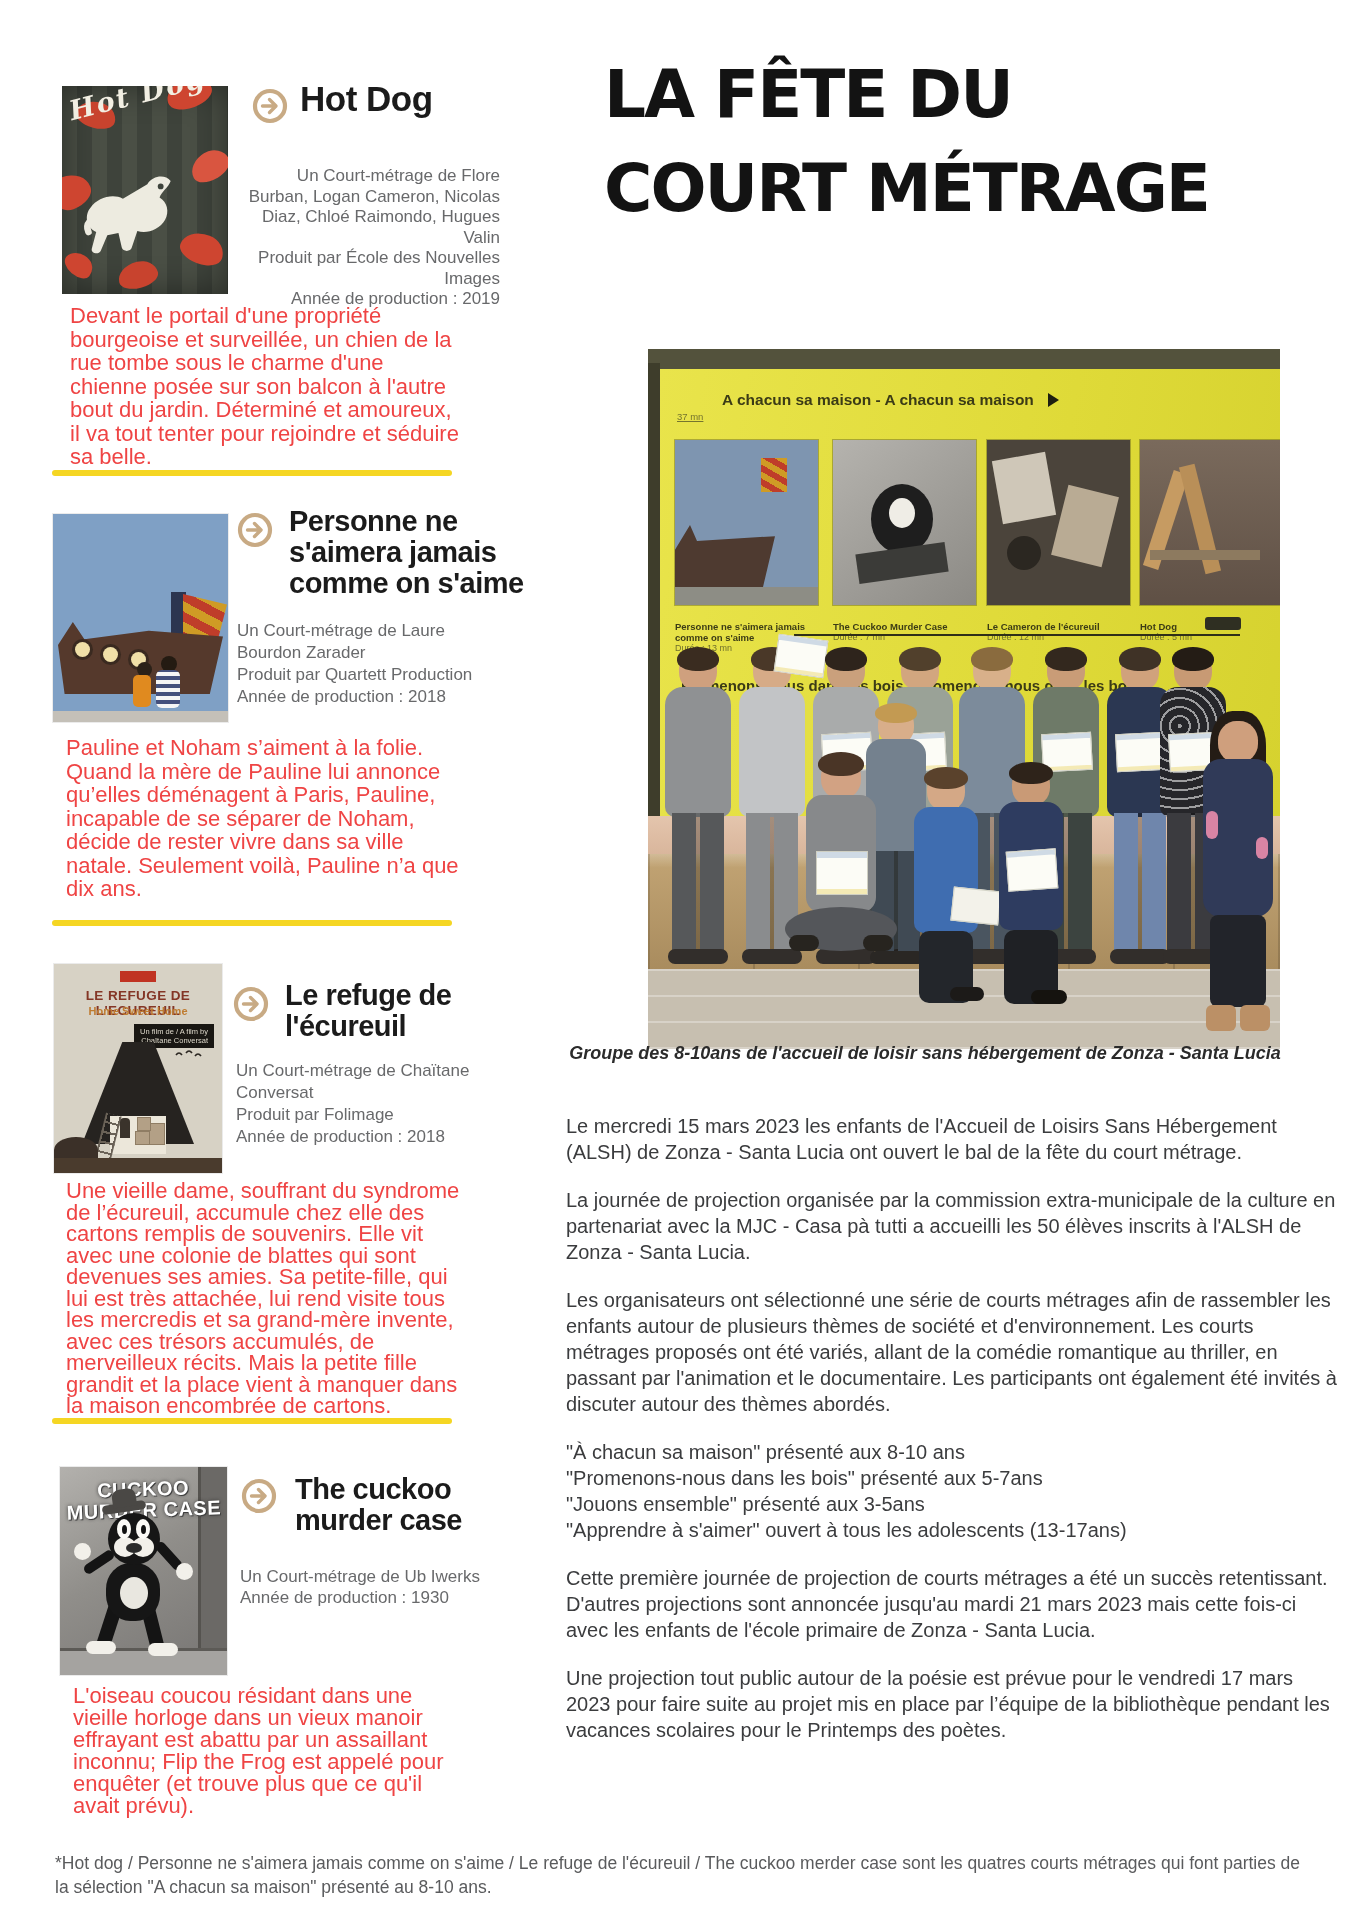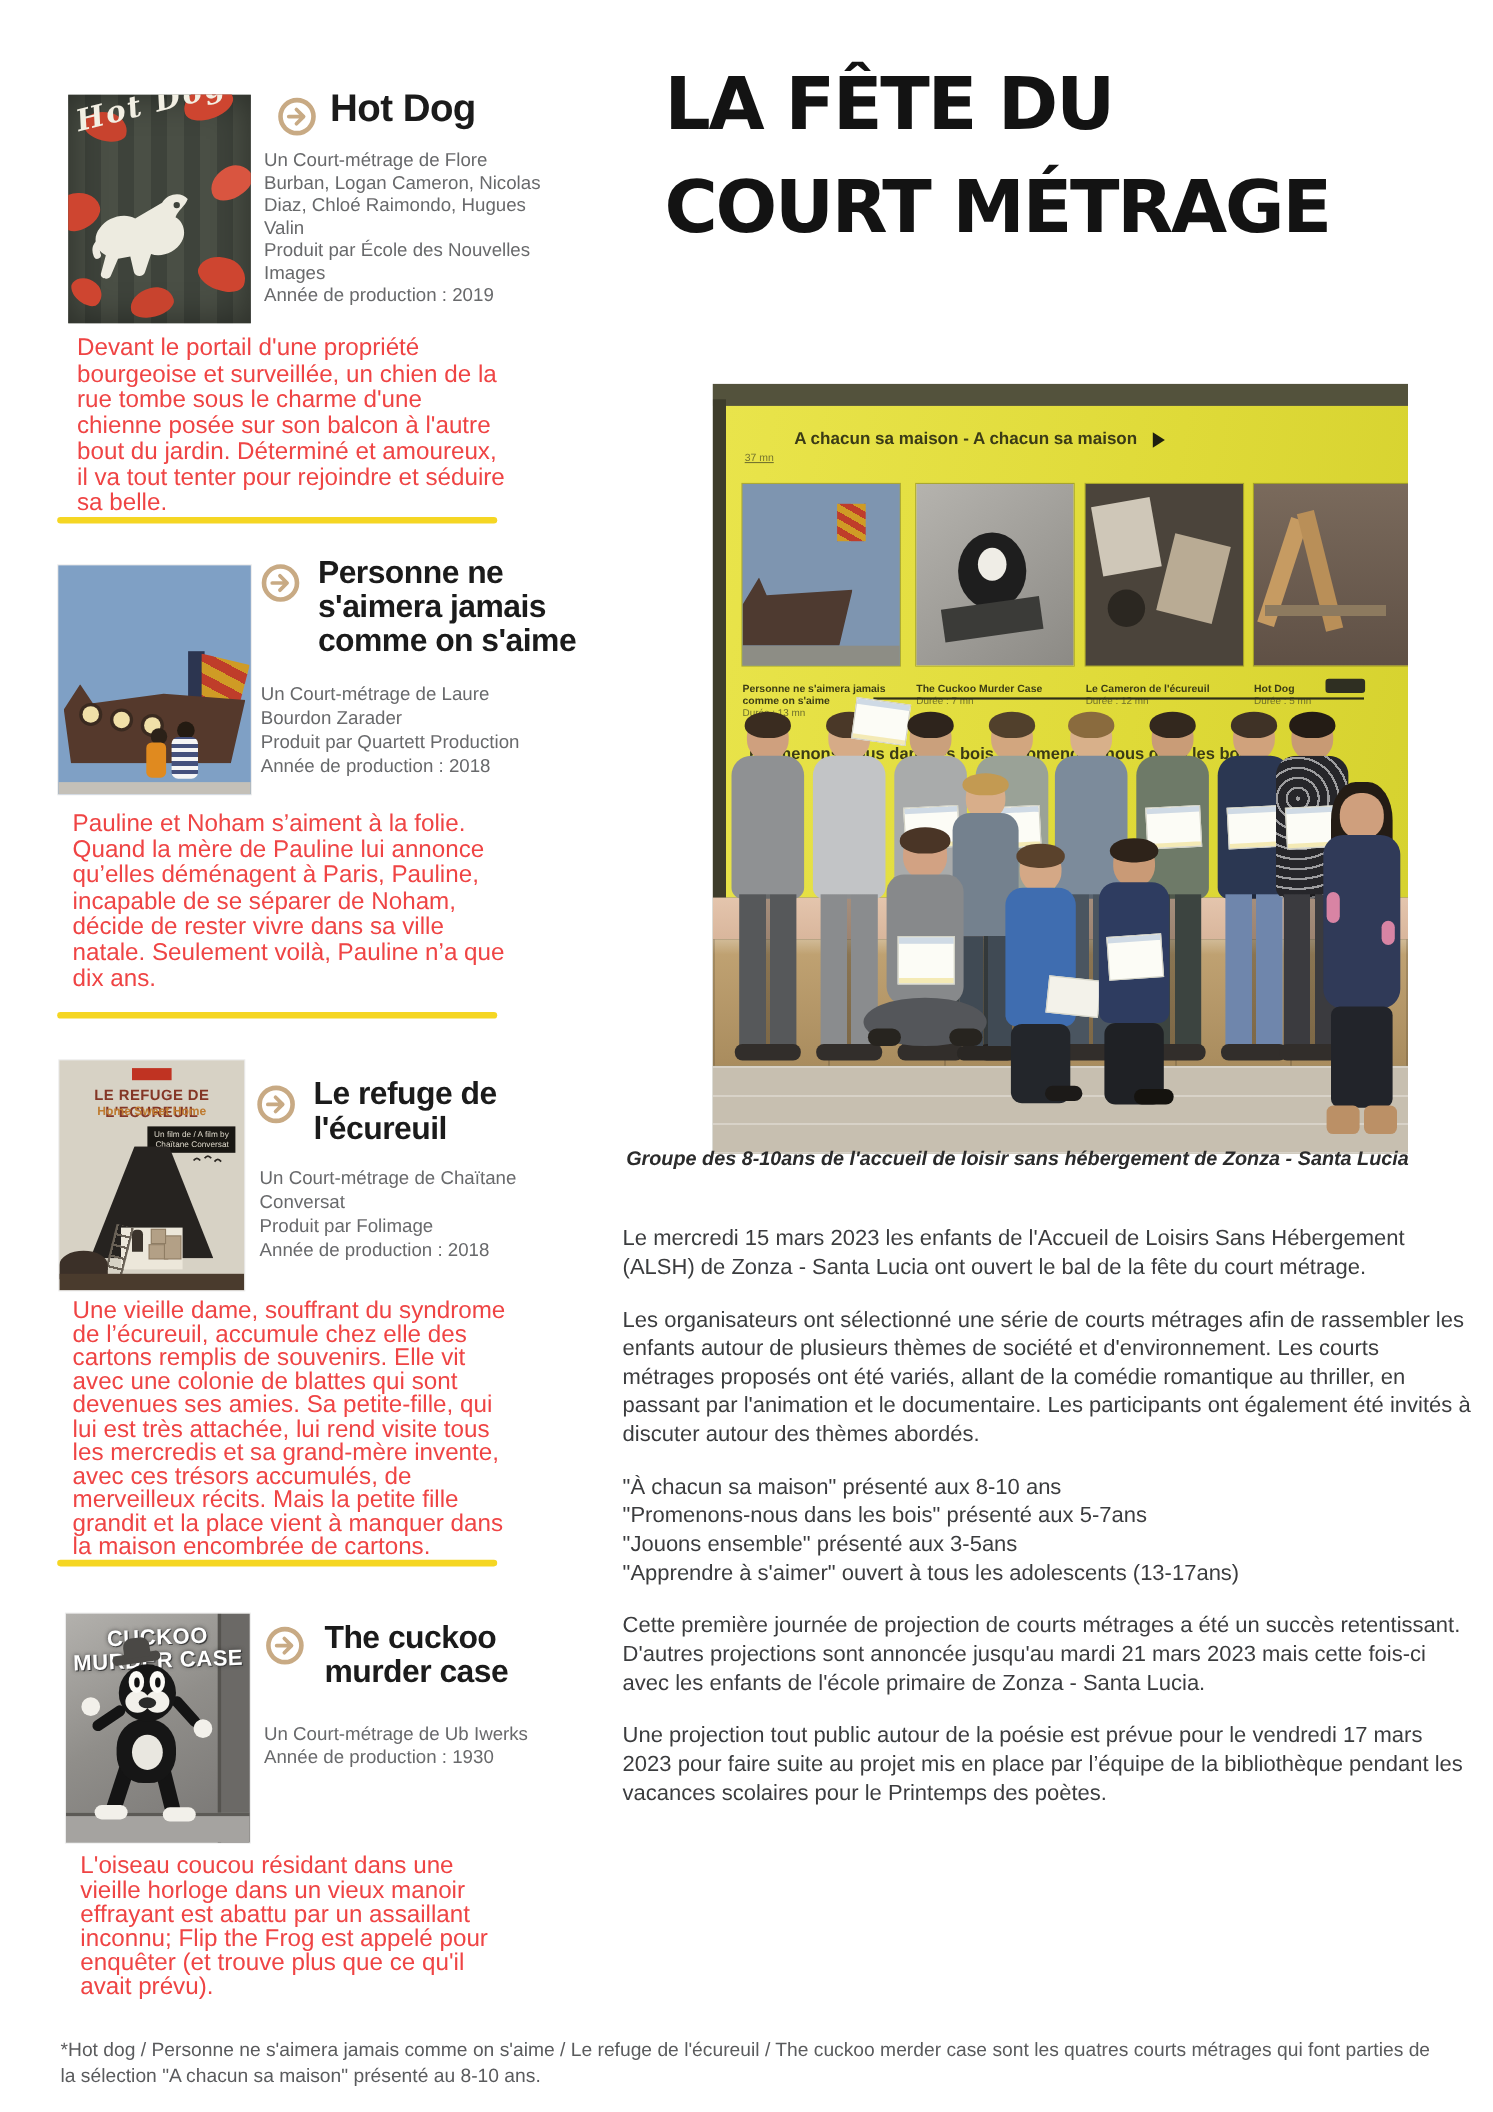--- a/index.html
+++ b/index.html
@@ -144,21 +144,21 @@
       <circle cx="74" cy="22" r="2.6" fill="#3e433b"></circle>
     </svg>
   </div>
   <svg class="film-head-icon" style="left:252px;top:88px;" viewBox="0 0 36 36">
     <circle cx="18" cy="18" r="15" fill="none" stroke="#c8aa84" stroke-width="4.2"></circle>
     <path d="M10.5 18h13M17.5 11.5 24 18l-6.5 6.5" fill="none" stroke="#c8aa84" stroke-width="3.4" stroke-linecap="round" stroke-linejoin="round"></path>
   </svg>
   <h2 class="film-title big" style="left:300px;top:80px;">
     <span>Hot Dog</span>
   </h2>
-  <div class="film-credits" style="left:240px;top:136px;width:260px;">Un Court-métrage de Flore
+  <div class="film-credits" style="left:240px;top:166px;width:260px;text-align:right;">Un Court-métrage de Flore
 Burban, Logan Cameron, Nicolas
 Diaz, Chloé Raimondo, Hugues
 Valin
 Produit par École des Nouvelles
 Images
 Année de production : 2019</div>
   <p class="film-desc" style="left:70px;top:304px;width:392px;">Devant le portail d'une propriété bourgeoise et surveillée, un chien de la rue tombe sous le charme d'une chienne posée sur son balcon à l'autre bout du jardin. Déterminé et amoureux, il va tout tenter pour rejoindre et séduire sa belle.</p>
 </section>
 <div class="divider" style="top:470px;"></div>
 
@@ -445,20 +445,21 @@
     <div style="left:14px;top:198px;width:56px;height:92px;border-radius:8px;background:#22242a;"></div>
     <div style="left:10px;top:288px;width:30px;height:26px;border-radius:6px;background:#bb9066;"></div>
     <div style="left:44px;top:288px;width:30px;height:26px;border-radius:6px;background:#bb9066;"></div>
   </div>
 </figure>
 
 <figcaption class="photo-caption">Groupe des 8-10ans de l'accueil de loisir sans hébergement de Zonza - Santa Lucia</figcaption>
 
 <div class="article">
   <p>Le mercredi 15 mars 2023 les enfants de l'Accueil de Loisirs Sans Hébergement (ALSH) de Zonza - Santa Lucia ont ouvert le bal de la fête du court métrage.</p>
+  <p>La journée de projection organisée par la commission extra-municipale de la culture en partenariat avec la MJC - Casa pà tutti a accueilli les 50 élèves inscrits à l'ALSH de Zonza - Santa Lucia.</p>
   <p>Les organisateurs ont sélectionné une série de courts métrages afin de rassembler les enfants autour de plusieurs thèmes de société et d'environnement. Les courts métrages proposés ont été variés, allant de la comédie romantique au thriller, en passant par l'animation et le documentaire. Les participants ont également été invités à discuter autour des thèmes abordés.</p>
   <div class="screenings">
     <span>"À chacun sa maison" présenté aux 8-10 ans</span>
     <span>"Promenons-nous dans les bois" présenté aux 5-7ans</span>
     <span>"Jouons ensemble" présenté aux 3-5ans</span>
     <span>"Apprendre à s'aimer" ouvert à tous les adolescents (13-17ans)</span>
   </div>
   <p>Cette première journée de projection de courts métrages a été un succès retentissant. D'autres projections sont annoncée jusqu'au mardi 21 mars 2023 mais cette fois-ci avec les enfants de l'école primaire de Zonza - Santa Lucia.</p>
   <p>Une projection tout public autour de la poésie est prévue pour le vendredi 17 mars 2023 pour faire suite au projet mis en place par l’équipe de la bibliothèque pendant les vacances scolaires pour le Printemps des poètes.</p>
 </div>

